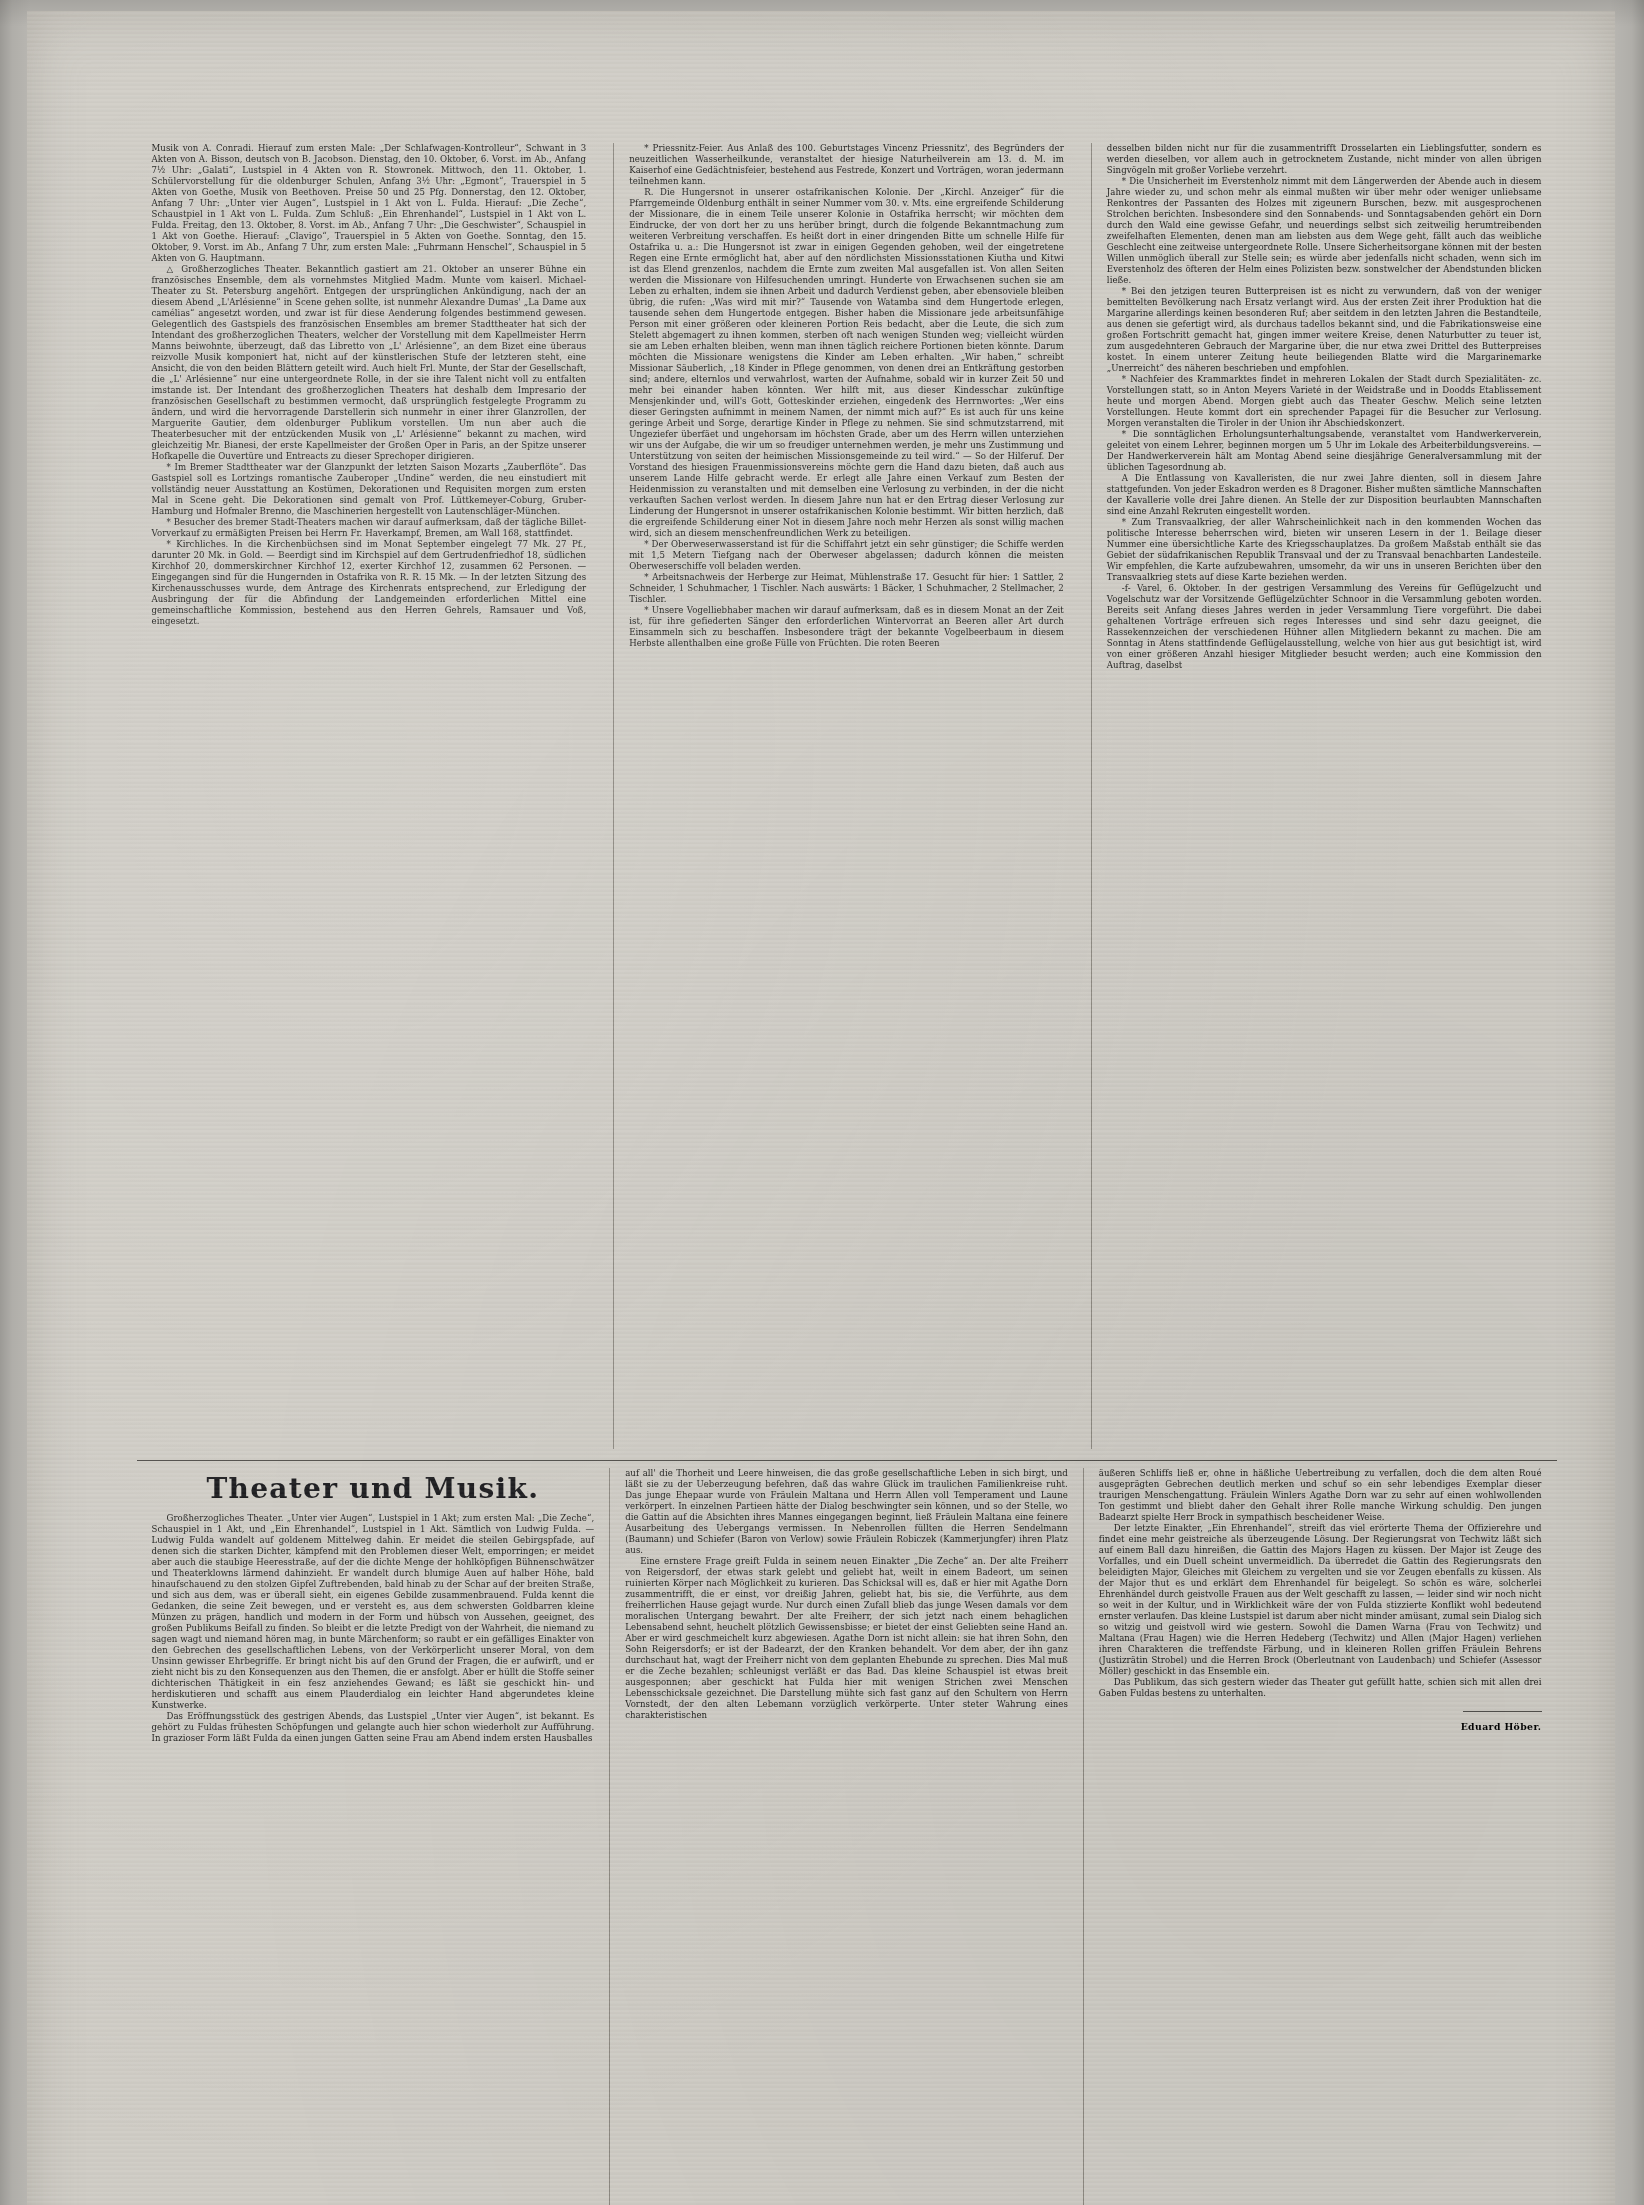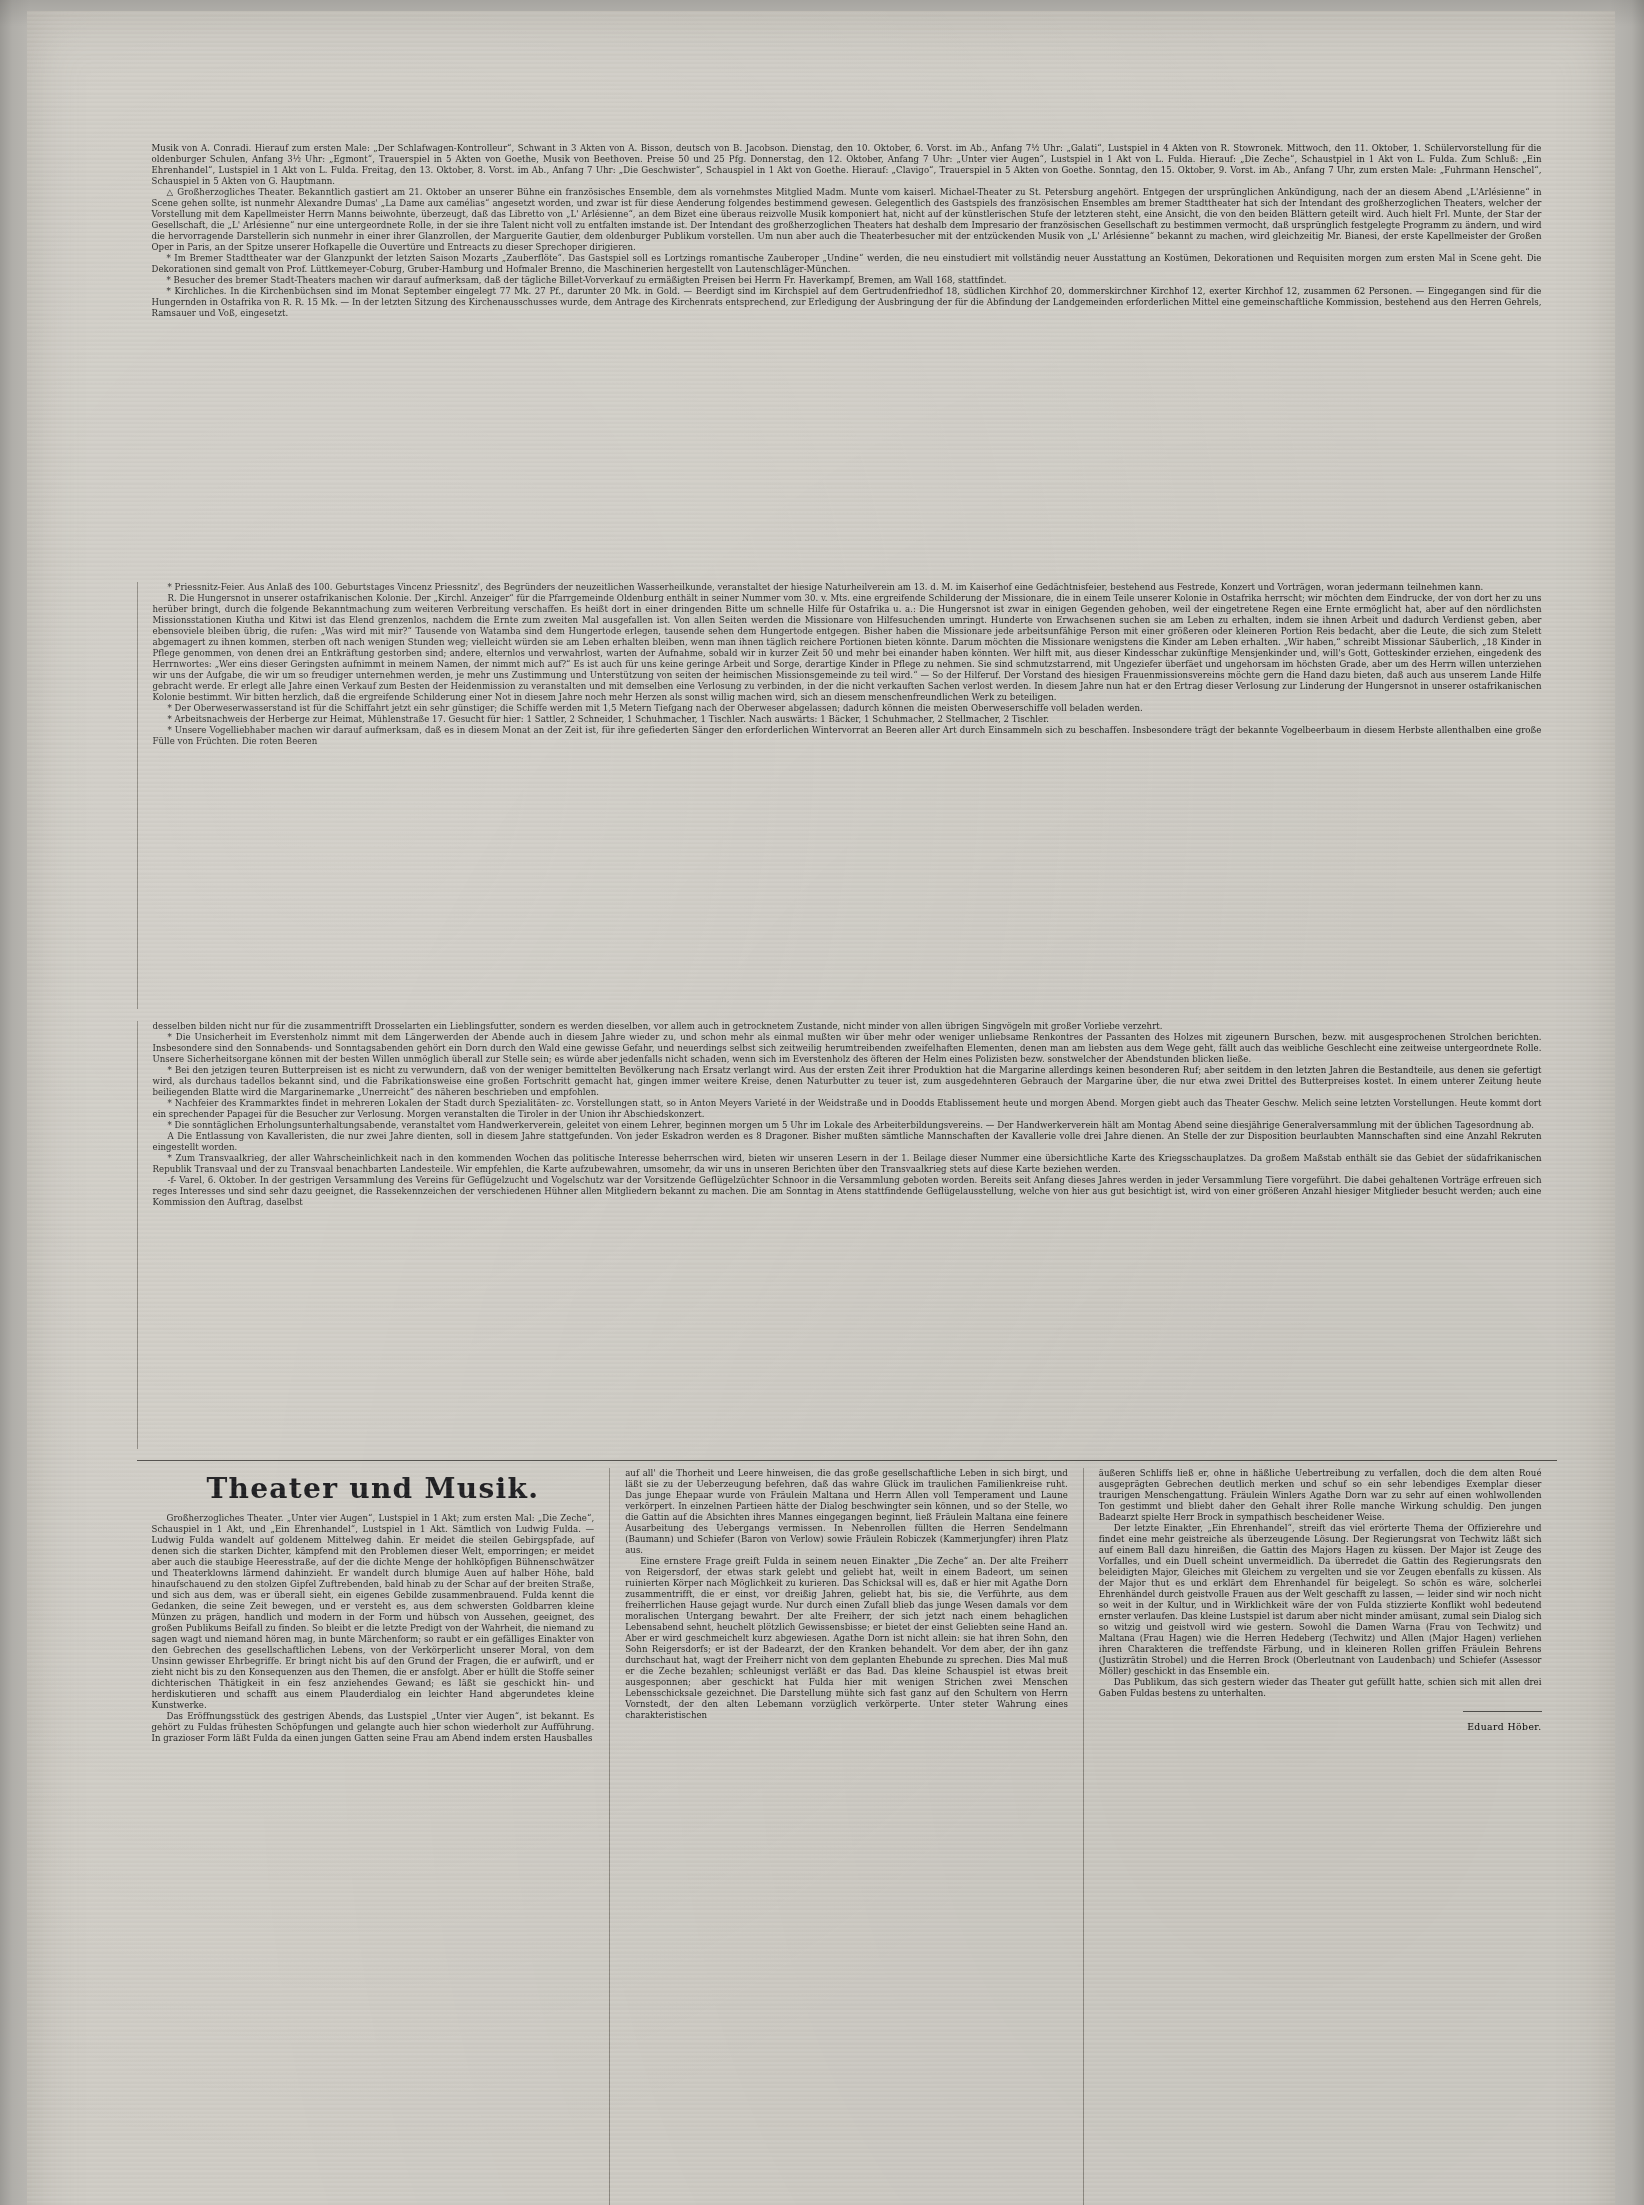--- a/index.html
+++ b/index.html
@@ -49,21 +49,20 @@
     top: 132px;
     width: 1420px;
     height: 2227px;
   }
 
   
   .top-cols {
     display: flex;
     gap: 12px;
     height: 1306px;
-    flex-direction: column;
   }
   .col {
     box-sizing: border-box;
     padding: 0 15px;
     flex: 1 1 0;
     position: relative;
   }
   .col + .col { border-left: 0.9px solid #8c8880; }
 
   .txt {
@@ -96,21 +95,21 @@
     color: #17171a;
   }
   .bottom-cols {
     display: flex;
     height: 856px;
   }
   .sig {
     text-align: right;
     margin-top: 9.7px;
     font-size: 9.3px;
-    font-weight: normal;
+    font-weight: bold;
     letter-spacing: 0.4px;
   }
   .sig-rule {
     width: 79px;
     margin: 11.5px 0 4.4px auto;
     border: 0;
     border-top: 0.9px solid #4a4844;
   }
 </style>
 </head>

